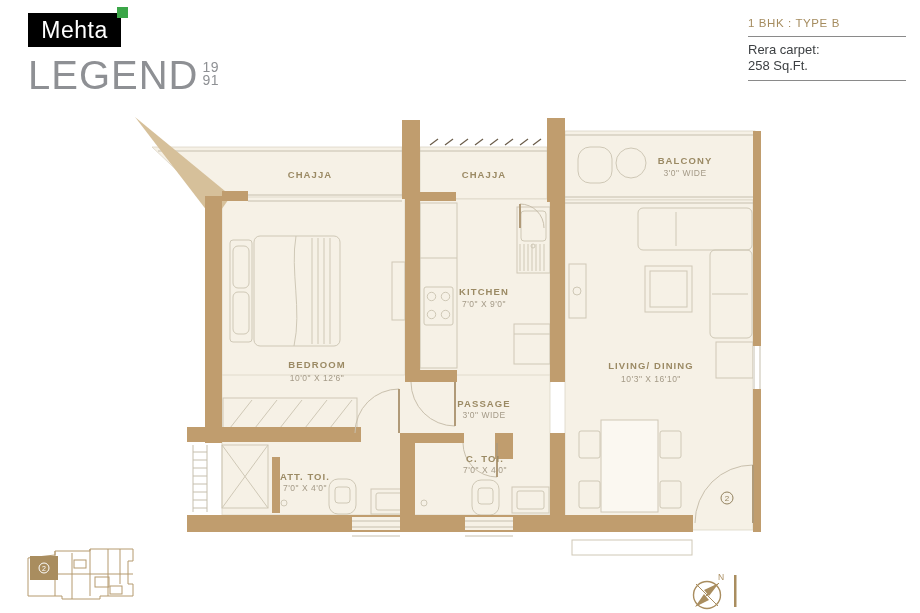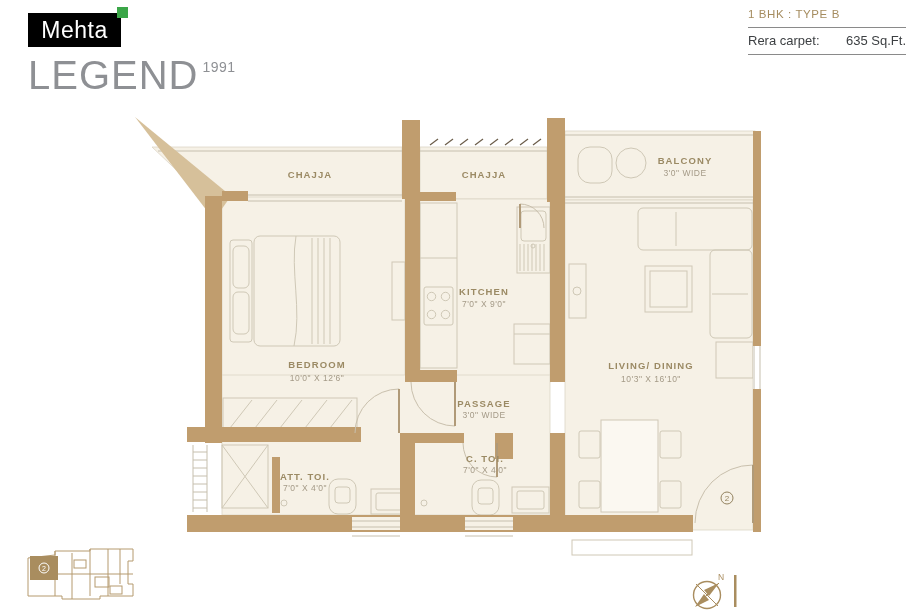--- a/index.html
+++ b/index.html
@@ -7,28 +7,28 @@
        font-family:"Liberation Sans",sans-serif;overflow:hidden;}
 
   
   .logo{position:absolute;left:28px;top:13px;}
   .logo-box{position:relative;width:93px;height:34px;background:#000000;color:#fff;
             display:flex;align-items:center;justify-content:center;
             font-size:23px;font-weight:normal;letter-spacing:.5px;}
   .green-sq{position:absolute;top:-6px;right:-7px;width:11px;height:11px;background:#3ba648;}
   .logo-row{display:flex;align-items:flex-start;margin-top:11px;}
   .legend-txt{font-size:40px;line-height:.85;color:#8e9094;font-weight:300;letter-spacing:1px;}
-  .year{display:flex;font-size:14px;line-height:.95;color:#8e9094;
+  .year{display:flex;flex-direction:column;font-size:14px;line-height:.95;color:#8e9094;
         margin-left:4px;margin-top:3px;letter-spacing:.5px;}
 
   
   .info{position:absolute;left:748px;top:8px;width:158px;color:#3d4043;font-size:13px;}
-  .info-title{color:#a58c5f;font-size:11.5px;letter-spacing:.6px;margin-bottom:7px;}
+  .info-title{color:#a58c5f;font-size:11.5px;letter-spacing:.6px;margin-bottom:7px;margin-top:9px;}
   .info hr{border:none;border-top:1px solid #8a8a8a;margin:5px 0;}
-  .info-row{display:flex;justify-content:space-between;line-height:1.25;margin:1px 0;}
+  .info-row{display:flex;justify-content:space-between;line-height:1.25;margin:1px 0;flex-direction:column;}
 
   
   svg{position:absolute;left:0;top:0;}
   .floor{fill:#f6f1e6;stroke:#ddd6c6;stroke-width:.8;}
   .wall{fill:#c09d6e;}
   .wedge{fill:#d6c09a;}
   .thin{stroke:#c6bfae;stroke-width:1;fill:none;}
   .furn{stroke:#cfc8b6;stroke-width:1;fill:none;}
   .furnf{stroke:#cfc8b6;stroke-width:1;fill:#fbf8f1;}
   .door-arc{stroke:#c9c0ad;stroke-width:1;fill:none;}
@@ -58,21 +58,21 @@
       <span>91</span>
     </span>
   </div>
 </div>
 
 <div class="info">
   <div class="info-title">1 BHK : TYPE B</div>
   <hr>
   <div class="info-row">
     <span>Rera carpet:</span>
-    <span>635 Sq.Ft.</span>
+    <span>258 Sq.Ft.</span>
   </div>
   <hr>
 </div>
 
 <svg width="920" height="613" viewBox="0 0 920 613">
 
   <g>
     <polygon class="floor" points="152,147 402,147 402,199 207,199"></polygon>
     <rect class="floor" x="420" y="147" width="127" height="52"></rect>
     <rect class="floor" x="565" y="131" width="190" height="69"></rect>

